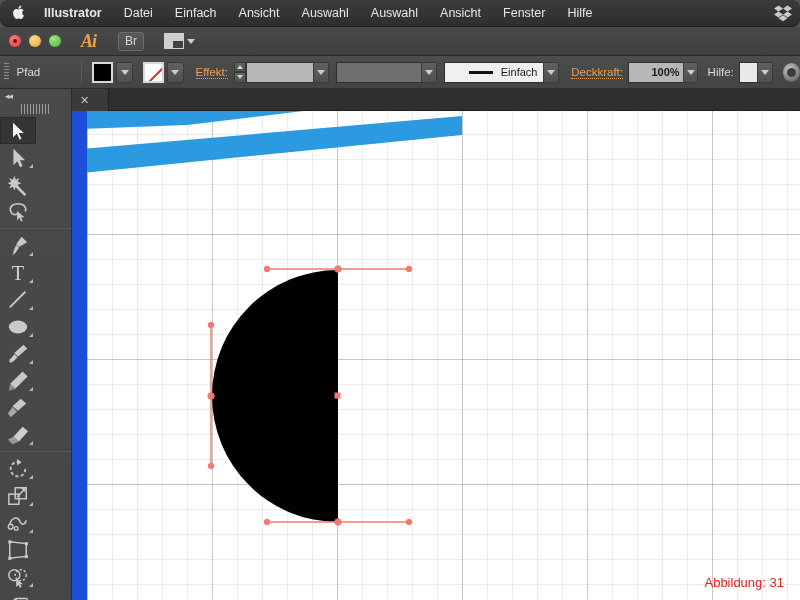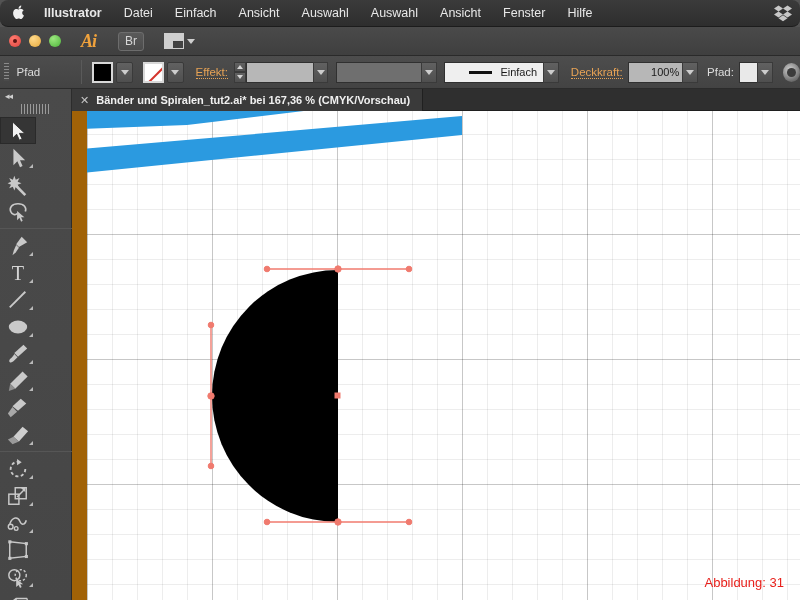--- a/index.html
+++ b/index.html
@@ -101,21 +101,21 @@
     flex:1; background: linear-gradient(to bottom,#626262,#505050);
     border:1px solid #3a3a3a; display:flex;align-items:center;justify-content:center;
   }
   .st-up {width:0;height:0;border-left:3px solid transparent;border-right:3px solid transparent;border-bottom:4px solid #d4d4d4;}
   .st-dn {width:0;height:0;border-left:3px solid transparent;border-right:3px solid transparent;border-top:4px solid #d4d4d4;}
   .combo {
     height: 21px; background:#9a9a9a; border:1px solid #303030;
     display:flex; align-items:center; color:#1a1a1a; font-size:11px; padding-left:22px;
   }
   .combo.dark { background:#6f6f6f; }
-  .combo.light { background:#b7b7b7; }
+  .combo.light { background:#b7b7b7;font-weight:bold; }
   .combo.white { background:#efefef; }
   .combo-arrow {
     width:17px; height:21px; margin-left:-1px;
     background: linear-gradient(to bottom,#616161,#4f4f4f);
     border:1px solid #3a3a3a; display:flex;align-items:center;justify-content:center;
   }
   .stroke-preview {
     width: 62px; height: 3px; background:#111; margin-right:8px; margin-left: 2px;
   }
   .stil-sw { width:20px;height:21px;background:#e9e9e9;border:1px solid #303030; }
@@ -163,21 +163,21 @@
   .tcell .corner {
     position:absolute; right:3px; bottom:3px; width:0;height:0;
     border-left:4px solid transparent; border-bottom:4px solid #b9b9b9;
   }
   .tsep { width:72px; height:1px; background:#383838; border-bottom:1px solid #565656; margin: 3px 0; }
   .ticon { width:22px;height:22px; display:block; }
 
   
   .canvaswrap {
     position:absolute; left:72px; top:111px; width:728px; height:489px;
-    background:#a16207; overflow:hidden;
+    background:#1d4ed8; overflow:hidden;
   }
   .artboard {
     position:absolute; left:15px; top:0; width:713px; height:489px;
     background:#ffffff;
     background-image:
       linear-gradient(to right, rgba(0,0,0,0.07) 1px, transparent 1px),
       linear-gradient(to bottom, rgba(0,0,0,0.07) 1px, transparent 1px),
       linear-gradient(to right, rgba(0,0,0,0.16) 1px, transparent 1px),
       linear-gradient(to bottom, rgba(0,0,0,0.16) 1px, transparent 1px);
     background-size: 25px 25px, 25px 25px, 125px 125px, 125px 125px;
@@ -293,34 +293,33 @@
       </div>
 
     <div class="link-label">Deckkraft:</div>
     <div style="width:6px"></div>
     <div class="combo light" style="width:58px">100%</div>
     <div class="combo-arrow">
         <div class="dd-tri"></div>
       </div>
 
     <div style="width:10px"></div>
-    <div class="cb-label">Pfad:</div>
+    <div class="cb-label">Hilfe:</div>
     <div style="width:6px"></div>
     <div class="stil-sw"></div>
     <div class="combo-arrow">
         <div class="dd-tri"></div>
       </div>
 
     <div class="cb-gear"></div>
   </div>
 
   <div class="tabbar">
     <div class="doctab">
       <span class="x">✕</span>
-      <span class="ttl">Bänder und Spiralen_tut2.ai* bei 167,36 % (CMYK/Vorschau)</span>
     </div>
   </div>
 
   <div class="toolpanel">
     <div class="tp-header">
       <span class="tp-collapse">◂◂</span>
     </div>
     <div class="tp-grip"></div>
 
     <div class="tgrid">

